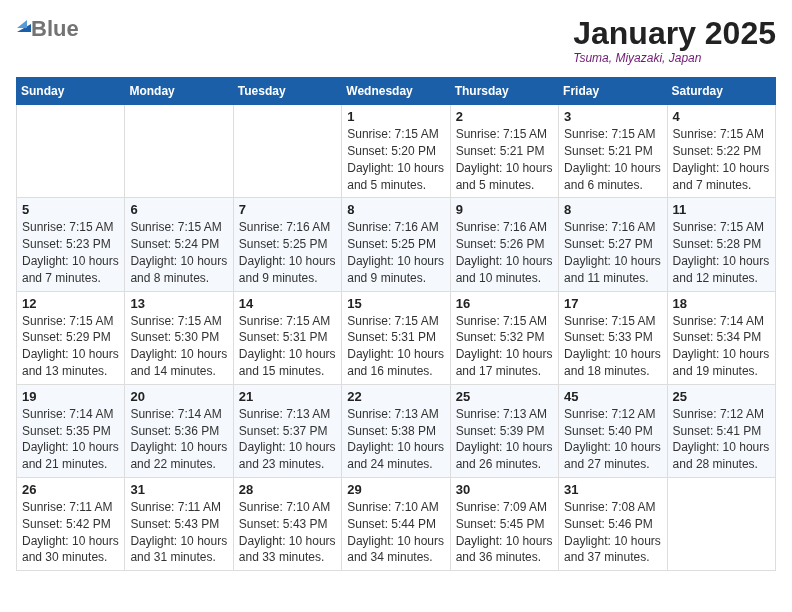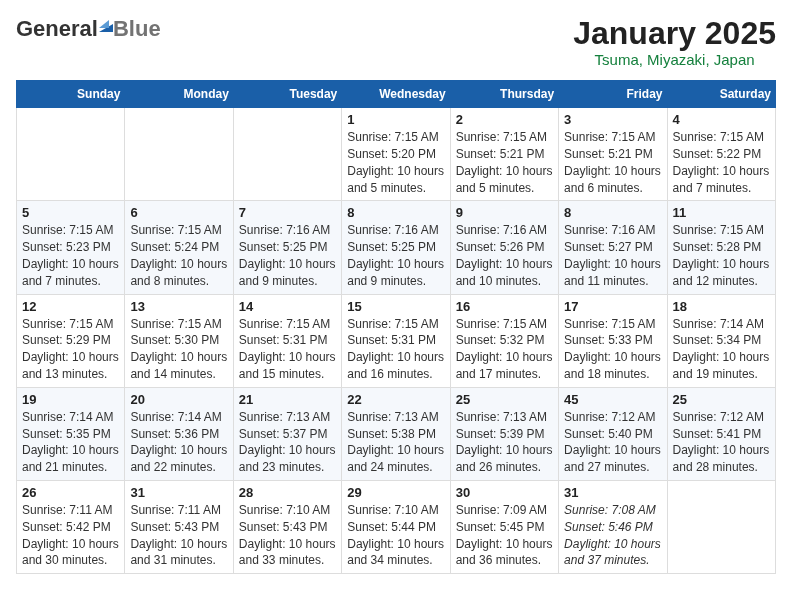--- a/index.html
+++ b/index.html
@@ -32,44 +32,45 @@
     .logo-blue { color: #737373; }
     .logo-icon {
       width: 14px;
       height: 14px;
       margin-left: 1px;
       margin-right: 0;
       position: relative;
       top: -4px;
     }
     .title-block {
-      text-align: center;
+      text-align: left;
     }
     .month-title {
       font-size: 32px;
       font-weight: bold;
       color: #222;
       line-height: 1.1;
     }
     .location {
-      font-size: 15px;
-      color: #15803d;
+      font-size: 12px;
+      color: #701a75;
+      font-style: italic;
     }
     .calendar {
       width: 100%;
       border-collapse: collapse;
       border: 1px solid #ccc;
     }
     .calendar th {
       background: #1a5fa8;
       color: #fff;
       font-size: 12px;
       font-weight: bold;
       padding: 6px 4px;
-      text-align: right;
+      text-align: left;
       border: 1px solid #1a5fa8;
     }
     .calendar td {
       width: 107px;
       vertical-align: top;
       padding: 4px 5px;
       border: 1px solid #ddd;
       font-size: 10px;
       color: #333;
       background: #fff;
@@ -93,21 +94,20 @@
     .empty-cell {
       background: #fff !important;
     }
   </style>
 </head>
 <body>
 
 <div class="header">
   <div class="logo">
     <div class="logo-text">
-      <span class="logo-general">General</span>
       <svg class="logo-icon" viewBox="0 0 14 14" xmlns="http://www.w3.org/2000/svg">
         <polygon points="0,14 14,6 14,14" fill="#1a5fa8"></polygon>
         <polygon points="0,10 10,2 10,10" fill="#5b9bd5"></polygon>
       </svg>
       <span class="logo-blue">Blue</span>
     </div>
   </div>
   <div class="title-block">
     <div class="month-title">January 2025</div>
     <div class="location">Tsuma, Miyazaki, Japan</div>
@@ -344,21 +344,21 @@
         </td>
         <td>
           <span class="day-number">30</span>
           <div class="day-info" style="white-space: pre-line;">Sunrise: 7:09 AM
 Sunset: 5:45 PM
 Daylight: 10 hours
 and 36 minutes.</div>
         </td>
         <td>
           <span class="day-number">31</span>
-          <div class="day-info" style="white-space: pre-line; font-style: italic;">Sunrise: 7:08 AM
+          <div class="day-info" style="white-space: pre-line;">Sunrise: 7:08 AM
 Sunset: 5:46 PM
 Daylight: 10 hours
 and 37 minutes.</div>
         </td>
         <td class="empty-cell"></td>
       </tr>
     </tbody>
 </table>
 
 </body></html>

